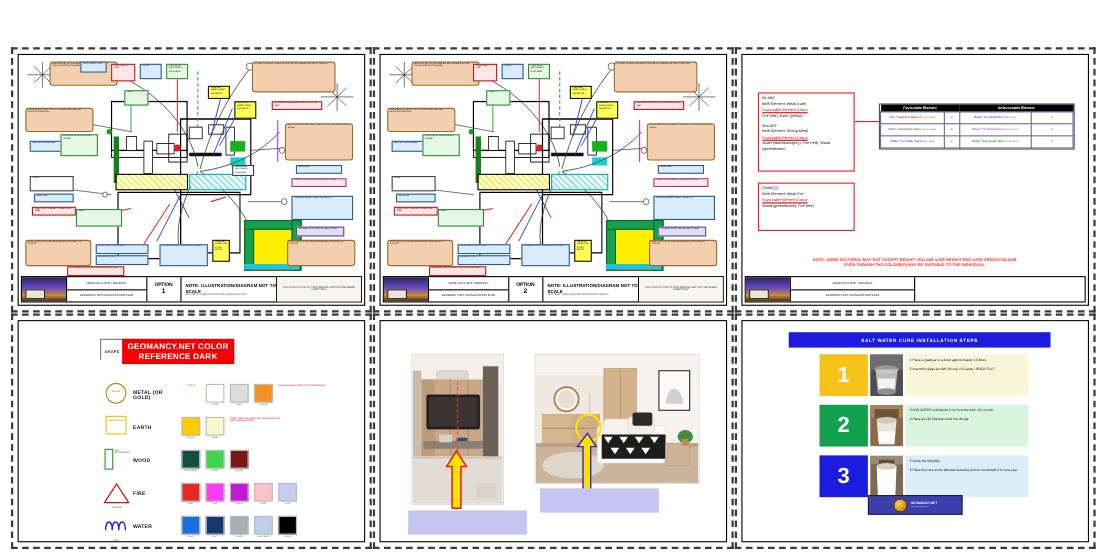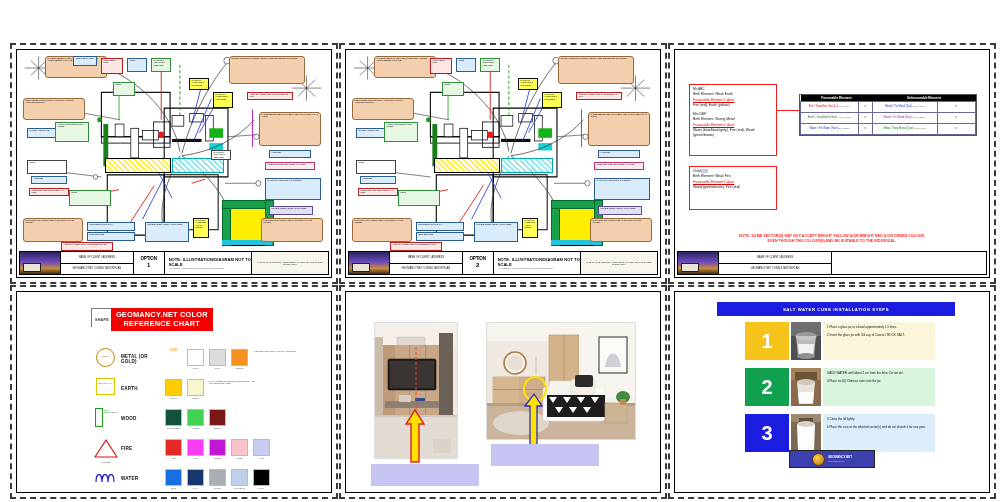--- a/index.html
+++ b/index.html
@@ -695,21 +695,21 @@
 
     <div class="panel p4">
       <div class="inner">
         <div class="cc">
 
           <div class="cc-corner"></div>
           <div class="cc-head">
             <span class="cc-shape-lbl">SHAPE</span>
             <div class="cc-title">
               <div>GEOMANCY.NET COLOR</div>
-              <div>REFERENCE CHART</div>
+              <div>REFERENCE DARK</div>
             </div>
           </div>
 
           <div class="cc-row" style="left:74px;top:54px;">
             <div class="cc-ico">
               <div class="ico-circle">
                 <span>ROUND</span>
               </div>
             </div>
             <div class="cc-name">METAL (OR GOLD)</div>

